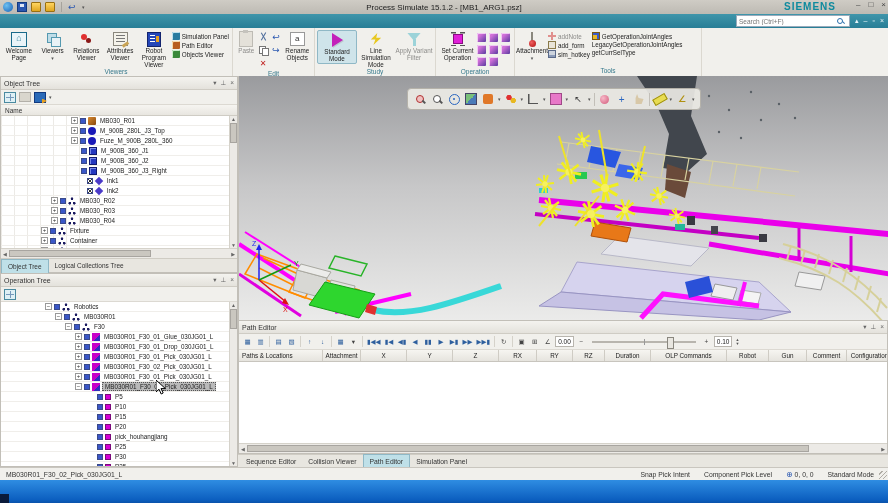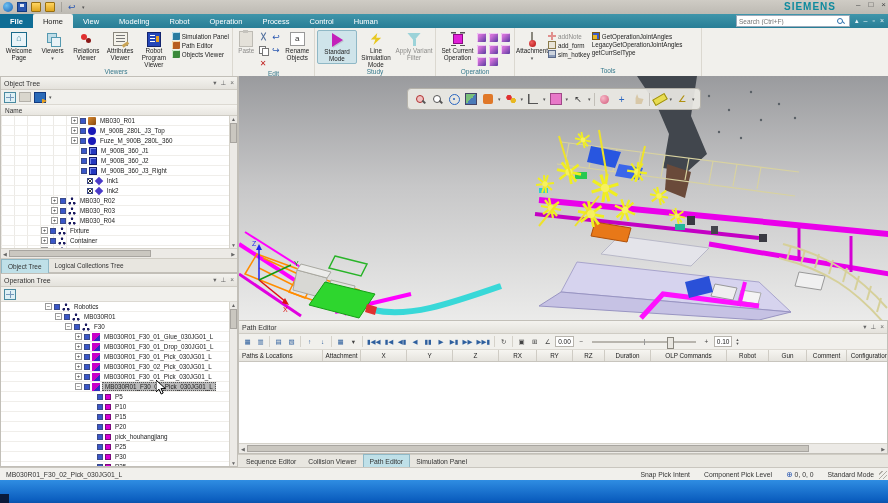--- a/index.html
+++ b/index.html
@@ -215,40 +215,30 @@
   <div id="titlebar">
     <div class="qat">
       <span class="qi qi-app"></span>
       <span class="qi qi-save"></span>
       <span class="qi qi-folder"></span>
       <span class="qi qi-folder"></span>
       <span class="qsep"></span>
       <span class="qi qi-undo">↩</span>
       <span class="dd">▾</span>
     </div>
+    <div id="title-text">Process Simulate 15.1.2 - [MB1_ARG1.psz]</div>
     <div id="brand">SIEMENS</div>
     <div class="wctl">
       <span>–</span>
       <span>□</span>
       <span>×</span>
     </div>
   </div>
 
   <div id="tabstrip">
-    <div id="ribbon-tabs" style="display:flex;align-items:flex-end;">
-        <div class="rtab file">File</div>
-        <div class="rtab active">Home</div>
-        <div class="rtab">View</div>
-        <div class="rtab">Modeling</div>
-        <div class="rtab">Robot</div>
-        <div class="rtab">Operation</div>
-        <div class="rtab">Process</div>
-        <div class="rtab">Control</div>
-        <div class="rtab">Human</div>
-      </div>
     <div id="tabstrip-right">
       <div id="search-box">
         <input placeholder="Search (Ctrl+F)" style="">
         <span class="mag"></span>
       </div>
       <div class="mdi-ctl" id="mdi-ctl">
           <span>▴</span>
           <span>–</span>
           <span>▫</span>
           <span>×</span>

